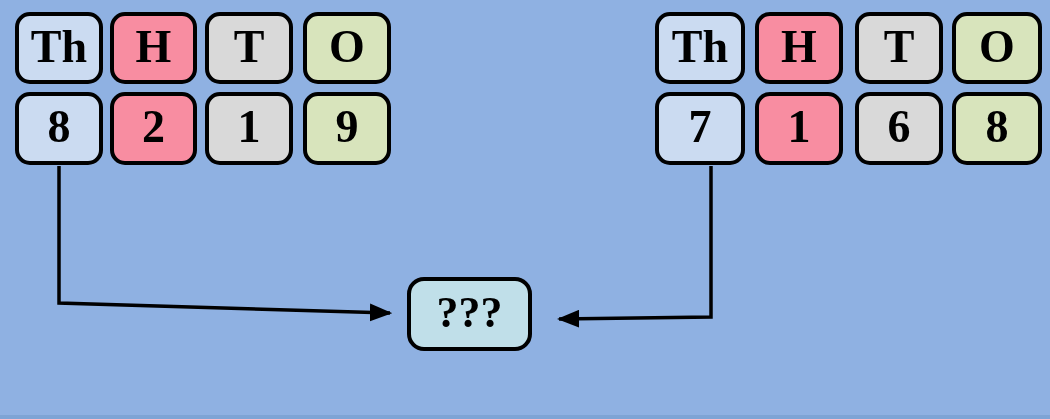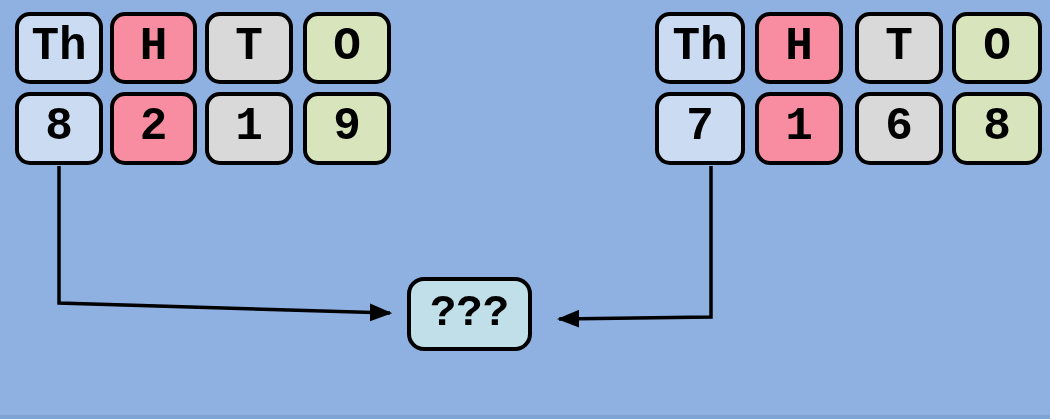--- a/index.html
+++ b/index.html
@@ -5,21 +5,21 @@
   html, body {
     margin: 0;
     padding: 0;
   }
   .canvas {
     position: relative;
     width: 1050px;
     height: 419px;
     background: #8FB1E2;
     overflow: hidden;
-    font-family: Liberation Mono, monospace;
+    font-family: Liberation Serif, serif;
   }
   .cell {
     position: absolute;
     box-sizing: border-box;
     border: 4px solid #000000;
     border-radius: 15px;
     display: flex;
     align-items: center;
     justify-content: center;
     font-weight: 700;

